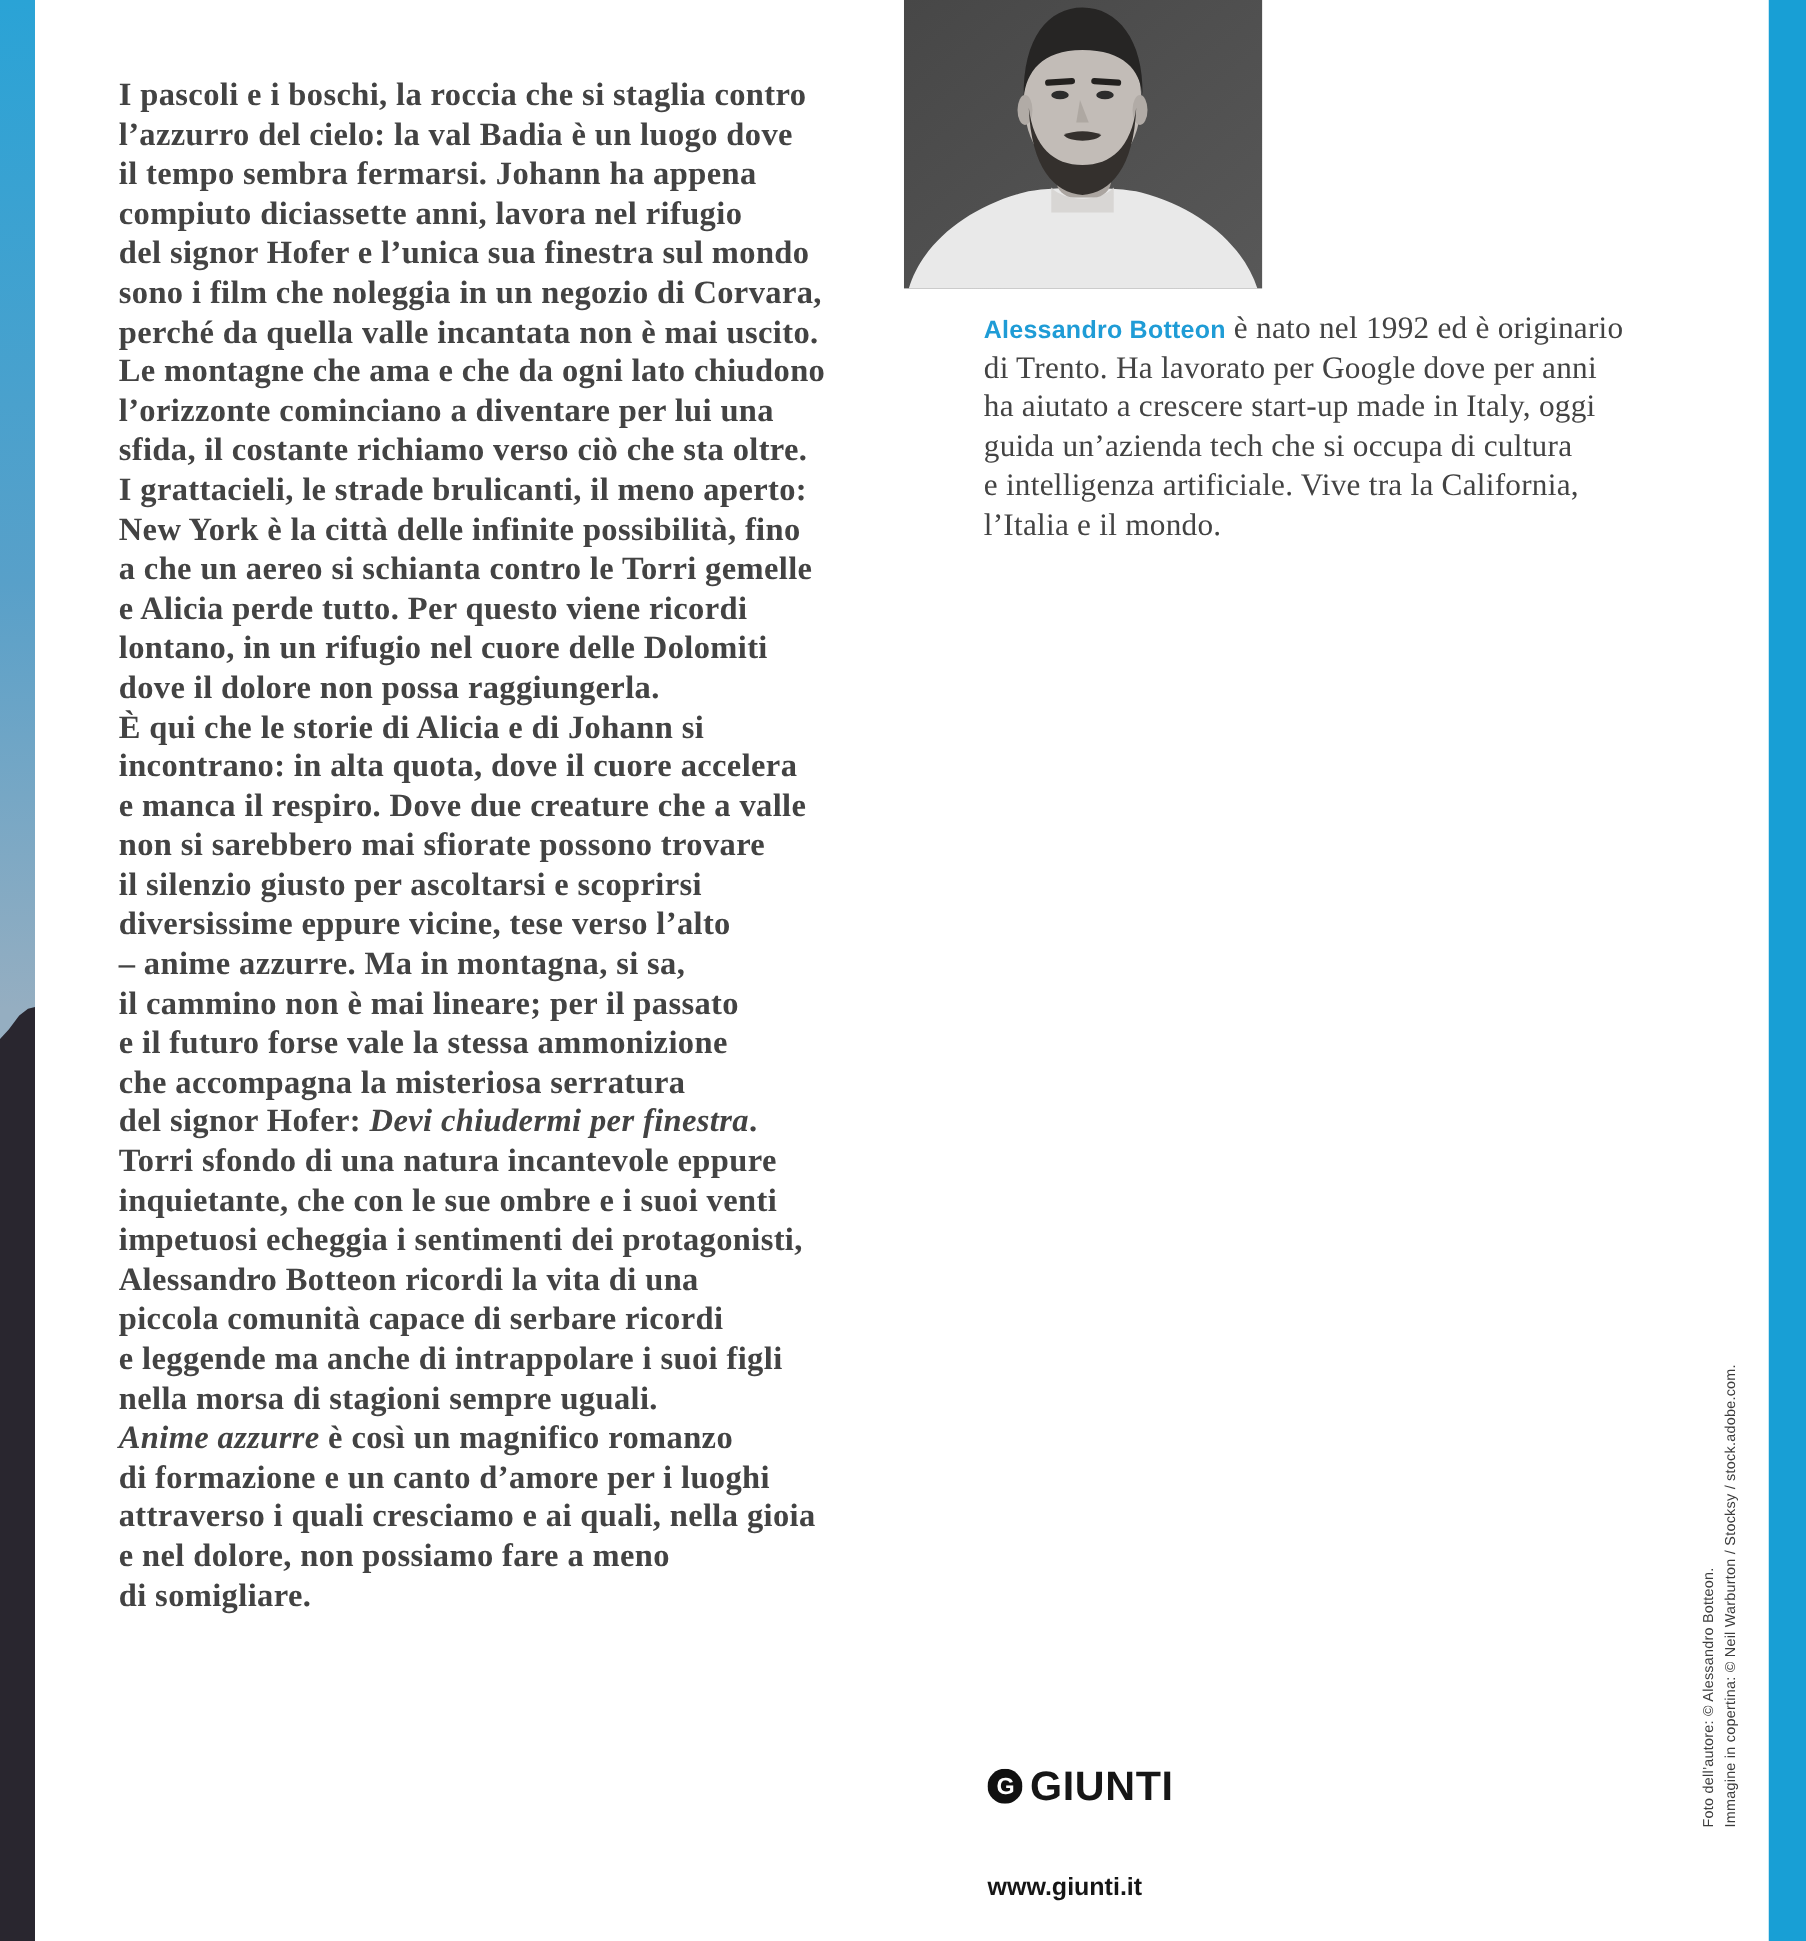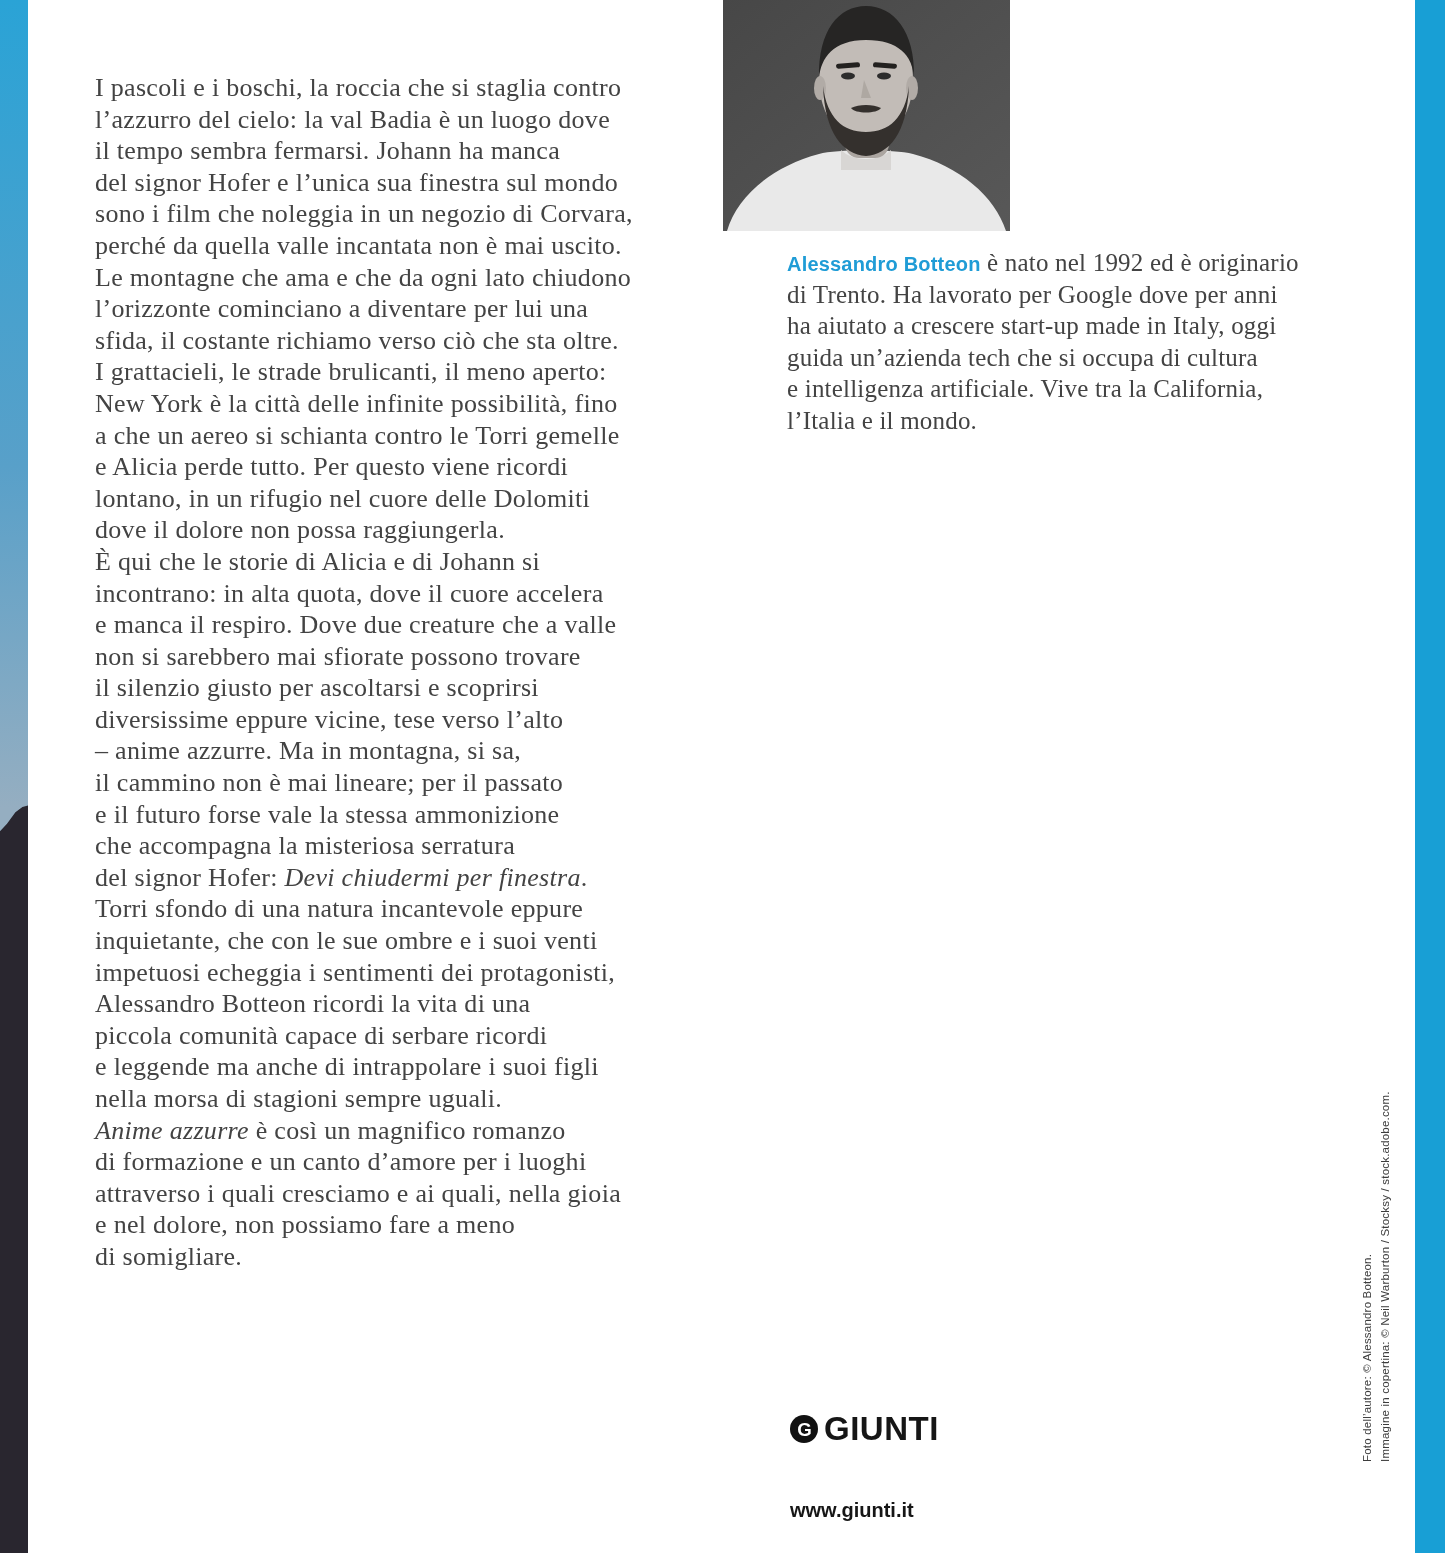--- a/index.html
+++ b/index.html
@@ -15,21 +15,21 @@
   .spine-sky{position:absolute;inset:0;
     background:linear-gradient(180deg, var(--sky-top) 0%, var(--sky-mid) 30%, var(--sky-low) 52%, var(--sky-low) 100%);}
   .spine-mountain{position:absolute;left:0;top:798px;width:28px;height:755px;
     background:var(--mountain);
     clip-path:polygon(0% 4.4%, 25% 3.4%, 55% 1.9%, 80% 1.2%, 100% 1%, 100% 100%, 0% 100%);}
 
   
   .right-strip{position:absolute;left:1415px;top:0;width:30px;height:1553px;background:var(--accent-blue);}
 
   
-  .description{position:absolute;left:95px;top:72px;color:var(--text);}
+  .description{position:absolute;left:95px;top:60px;color:var(--text);font-weight:bold;}
   .desc-line{height:31.6px;line-height:31.6px;font-size:26px;letter-spacing:.3px;white-space:nowrap;}
   .it{font-style:italic;}
 
   
   .photo{position:absolute;left:723px;top:0;width:287px;height:231px;overflow:hidden;}
   .photo svg{display:block;}
 
   
   .bio{position:absolute;left:787px;top:247px;color:var(--text);}
   .bio-line{height:31.5px;line-height:31.5px;font-size:25px;letter-spacing:.2px;white-space:nowrap;}
@@ -61,21 +61,22 @@
   <div class="spine">
     <div class="spine-sky"></div>
     <div class="spine-mountain"></div>
   </div>
 
   <div class="right-strip"></div>
 
   <div class="description">
       <div class="desc-line"><span>I pascoli e i boschi, la roccia che si staglia contro</span></div>
       <div class="desc-line"><span>l’azzurro del cielo: la val Badia è un luogo dove</span></div>
-      <div class="desc-line"><span>il tempo sembra fermarsi. Johann ha manca</span></div>
+      <div class="desc-line"><span>il tempo sembra fermarsi. Johann ha appena</span></div>
+      <div class="desc-line"><span>compiuto diciassette anni, lavora nel rifugio</span></div>
       <div class="desc-line"><span>del signor Hofer e l’unica sua finestra sul mondo</span></div>
       <div class="desc-line"><span>sono i film che noleggia in un negozio di Corvara,</span></div>
       <div class="desc-line"><span>perché da quella valle incantata non è mai uscito.</span></div>
       <div class="desc-line"><span>Le montagne che ama e che da ogni lato chiudono</span></div>
       <div class="desc-line"><span>l’orizzonte cominciano a diventare per lui una</span></div>
       <div class="desc-line"><span>sfida, il costante richiamo verso ciò che sta oltre.</span></div>
       <div class="desc-line"><span>I grattacieli, le strade brulicanti, il meno aperto:</span></div>
       <div class="desc-line"><span>New York è la città delle infinite possibilità, fino</span></div>
       <div class="desc-line"><span>a che un aereo si schianta contro le Torri gemelle</span></div>
       <div class="desc-line"><span>e Alicia perde tutto. Per questo viene ricordi</span></div>

